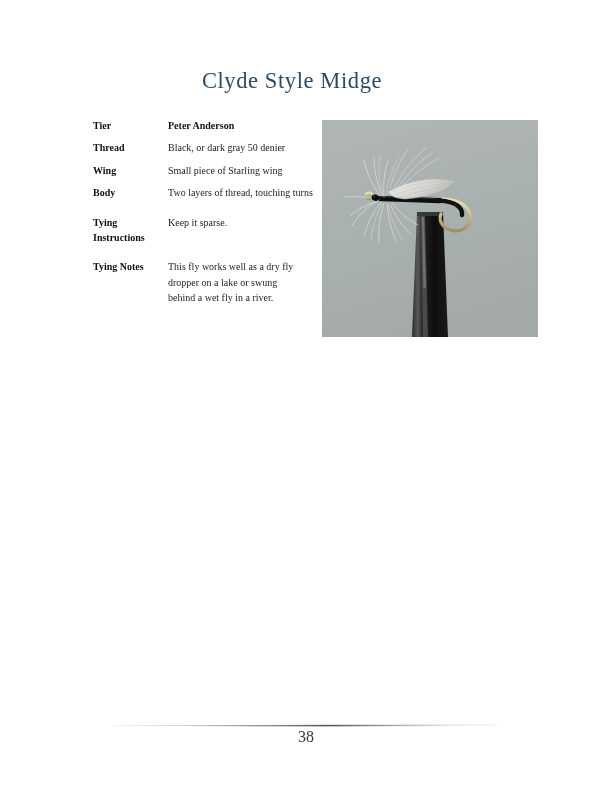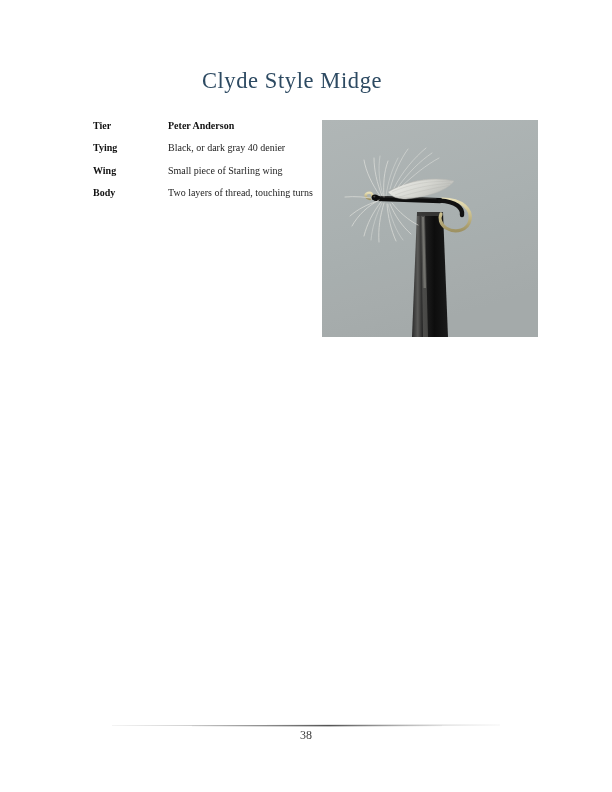--- a/index.html
+++ b/index.html
@@ -95,49 +95,59 @@
     overflow: hidden;
   }
   .footer-rule svg { display: block; }
 
   .page-number {
     position: absolute;
     top: 728px;
     left: 0;
     width: 612px;
     text-align: center;
-    font-size: 12px;
+    font-size: 16px;
     color: #3a3a3a;
     font-family: "Liberation Serif", "DejaVu Serif", serif;
   }
 </style>
 </head>
 <body>
 
 <div class="page">
 
   <div class="doc-title">Clyde Style Midge</div>
 
   <table class="spec-table">
     <tbody>
       <tr>
         <td class="spec-label">Tier</td>
         <td class="spec-value bold">Peter Anderson</td>
       </tr>
       <tr>
-        <td class="spec-label">Tying</td>
-        <td class="spec-value">Black, or dark gray 40 denier</td>
+        <td class="spec-label">Thread</td>
+        <td class="spec-value">Black, or dark gray 50 denier</td>
       </tr>
       <tr>
         <td class="spec-label">Wing</td>
         <td class="spec-value">Small piece of Starling wing</td>
       </tr>
       <tr>
         <td class="spec-label">Body</td>
         <td class="spec-value">Two layers of thread, touching turns</td>
+      </tr>
+      <tr class="gap-before">
+        <td class="spec-label">Tying Instructions</td>
+        <td class="spec-value">Keep it sparse.</td>
+      </tr>
+      <tr class="gap-before">
+        <td class="spec-label">Tying Notes</td>
+        <td class="spec-value">This fly works well as a dry fly
+dropper on a lake or swung
+behind a wet fly in a river.</td>
       </tr>
     </tbody>
   </table>
 
   <div class="photo">
     <svg width="216" height="217" viewBox="0 0 216 217" xmlns="http://www.w3.org/2000/svg">
       <defs>
         <linearGradient id="bgGrad" x1="0" y1="0" x2="0.3" y2="1">
           <stop offset="0%" stop-color="#b4b9b9"></stop>
           <stop offset="55%" stop-color="#adb3b3"></stop>

